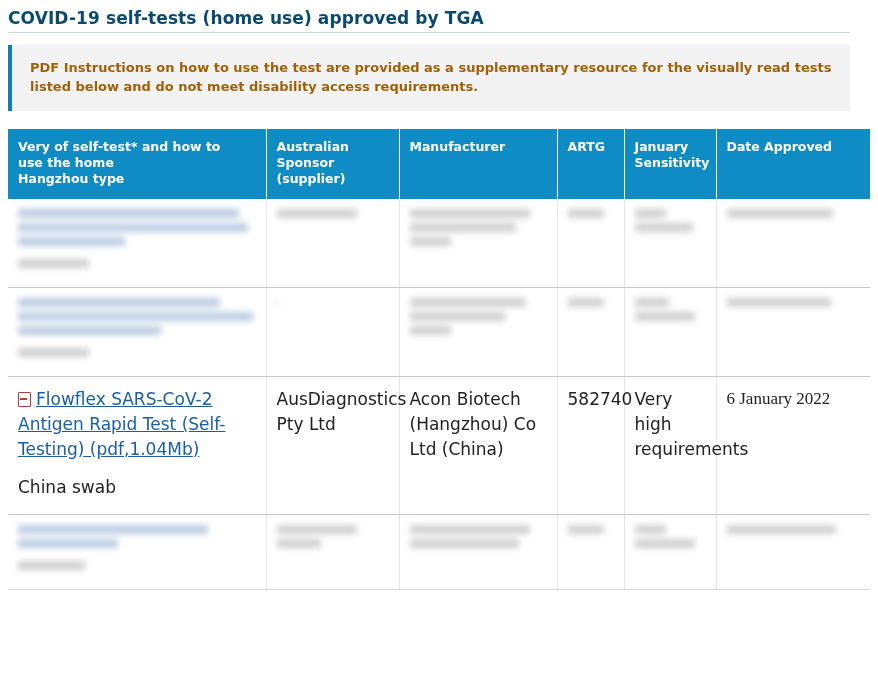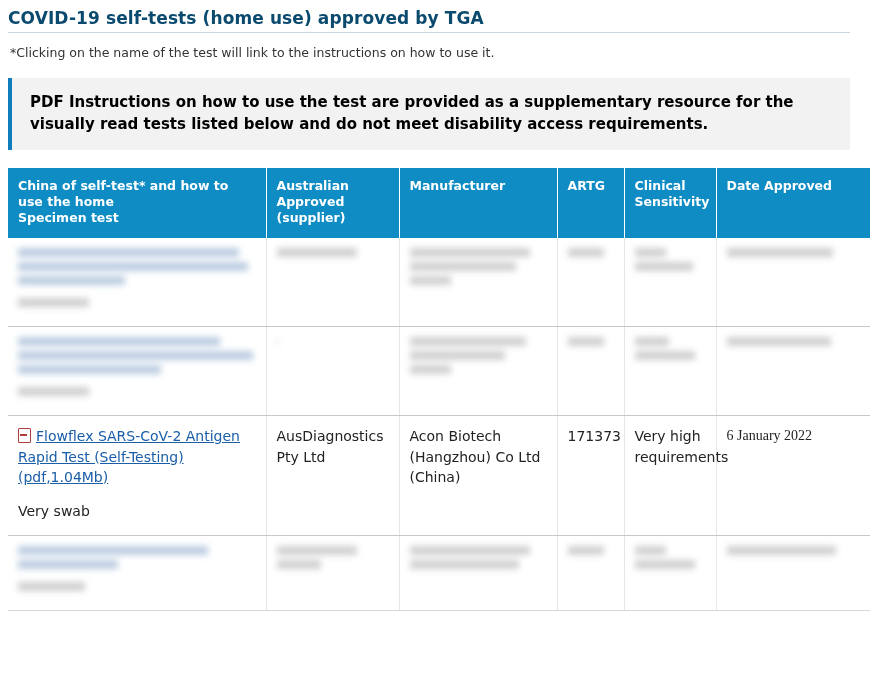--- a/index.html
+++ b/index.html
@@ -37,23 +37,23 @@
     margin: 0 0 18px 2px;
   }
   .callout {
     background: #f2f2f2;
     border-left: 4px solid #0f7dbb;
     padding: 14px 16px 14px 18px;
     margin: 0 0 18px 0;
     box-sizing: border-box;
   }
   .callout-text {
-    font-size: 15px;
+    font-size: 13px;
     font-weight: bold;
-    color: #000000;
+    color: #a16207;
     line-height: 1.45;
     margin: 0;
   }
   table.tests {
     border-collapse: collapse;
     width: 862px;
     table-layout: fixed;
   }
   table.tests th {
     background: #0f8cc4;
@@ -65,21 +65,21 @@
     padding: 10px 10px 12px 10px;
     border-right: 1px solid #ffffff;
     line-height: 1.3;
   }
   table.tests th:last-child { border-right: none; }
   table.tests td {
     vertical-align: top;
     padding: 10px 10px 14px 10px;
     border-bottom: 1px solid #d7d7d7;
     border-right: 1px solid #e6e6e6;
-    font-size: 14px;
+    font-size: 17px;
     line-height: 1.45;
     color: #222222;
   }
   table.tests td:last-child { border-right: none; font-family: Liberation Serif, serif; }
   table.tests tr.row-divider td { border-bottom: 1px solid #c8c8c8; }
 
   .c1 { width: 258px; }
   .c2 { width: 133px; }
   .c3 { width: 158px; }
   .c4 { width: 67px; }
@@ -141,51 +141,50 @@
   }
 </style>
 </head>
 <body>
 
 <div class="page">
 
   <h1 class="page-title">COVID-19 self-tests (home use) approved by TGA</h1>
   <div class="title-rule"></div>
 
-  <p class="note">*Clicking on the name of the test will link to the instructions on how to use it.</p>
 
   <div class="callout">
     <p class="callout-text">PDF Instructions on how to use the test are provided as a supplementary resource for the visually read tests listed below and do not meet disability access requirements.</p>
   </div>
 
   <table class="tests">
     <colgroup>
       <col class="c1">
         <col class="c2">
         <col class="c3">
         <col class="c4">
         <col class="c5">
         <col class="c6">
     </colgroup>
     <thead>
       <tr>
         <th>
-          <span>China of self-test* and how to</span><br>
+          <span>Very of self-test* and how to</span><br>
           <span>use the home</span><br>
-          <span>Specimen test</span>
+          <span>Hangzhou type</span>
         </th>
         <th>
           <span>Australian</span><br>
-          <span>Approved</span><br>
+          <span>Sponsor</span><br>
           <span>(supplier)</span>
         </th>
         <th>Manufacturer</th>
         <th>ARTG</th>
         <th>
-          <span>Clinical</span><br>
+          <span>January</span><br>
           <span>Sensitivity</span>
         </th>
         <th>Date Approved</th>
       </tr>
     </thead>
     <tbody>
 
       <tr class="row-divider">
         <td>
           <div class="blurred">
@@ -272,25 +271,25 @@
           <div class="blurred">
             <span class="bar" style="width:78%"></span>
           </div>
           <span class="sr"></span>
         </td>
       </tr>
 
       <tr class="row-divider">
         <td>
           <span class="pdf-icon"></span><a class="test-link">Flowflex SARS-CoV-2 Antigen Rapid Test (Self-Testing) (pdf,1.04Mb)</a>
-          <div class="specimen">Very swab</div>
+          <div class="specimen">China swab</div>
         </td>
         <td>AusDiagnostics Pty Ltd</td>
         <td>Acon Biotech (Hangzhou) Co Ltd (China)</td>
-        <td>171373</td>
+        <td>582740</td>
         <td>Very high requirements</td>
         <td>6 January 2022</td>
       </tr>
 
       <tr>
         <td>
           <div class="blurred">
             <span class="bar link" style="width:80%"></span>
             <span class="bar link" style="width:42%"></span>
             <span class="bar gap" style="width:28%"></span>

